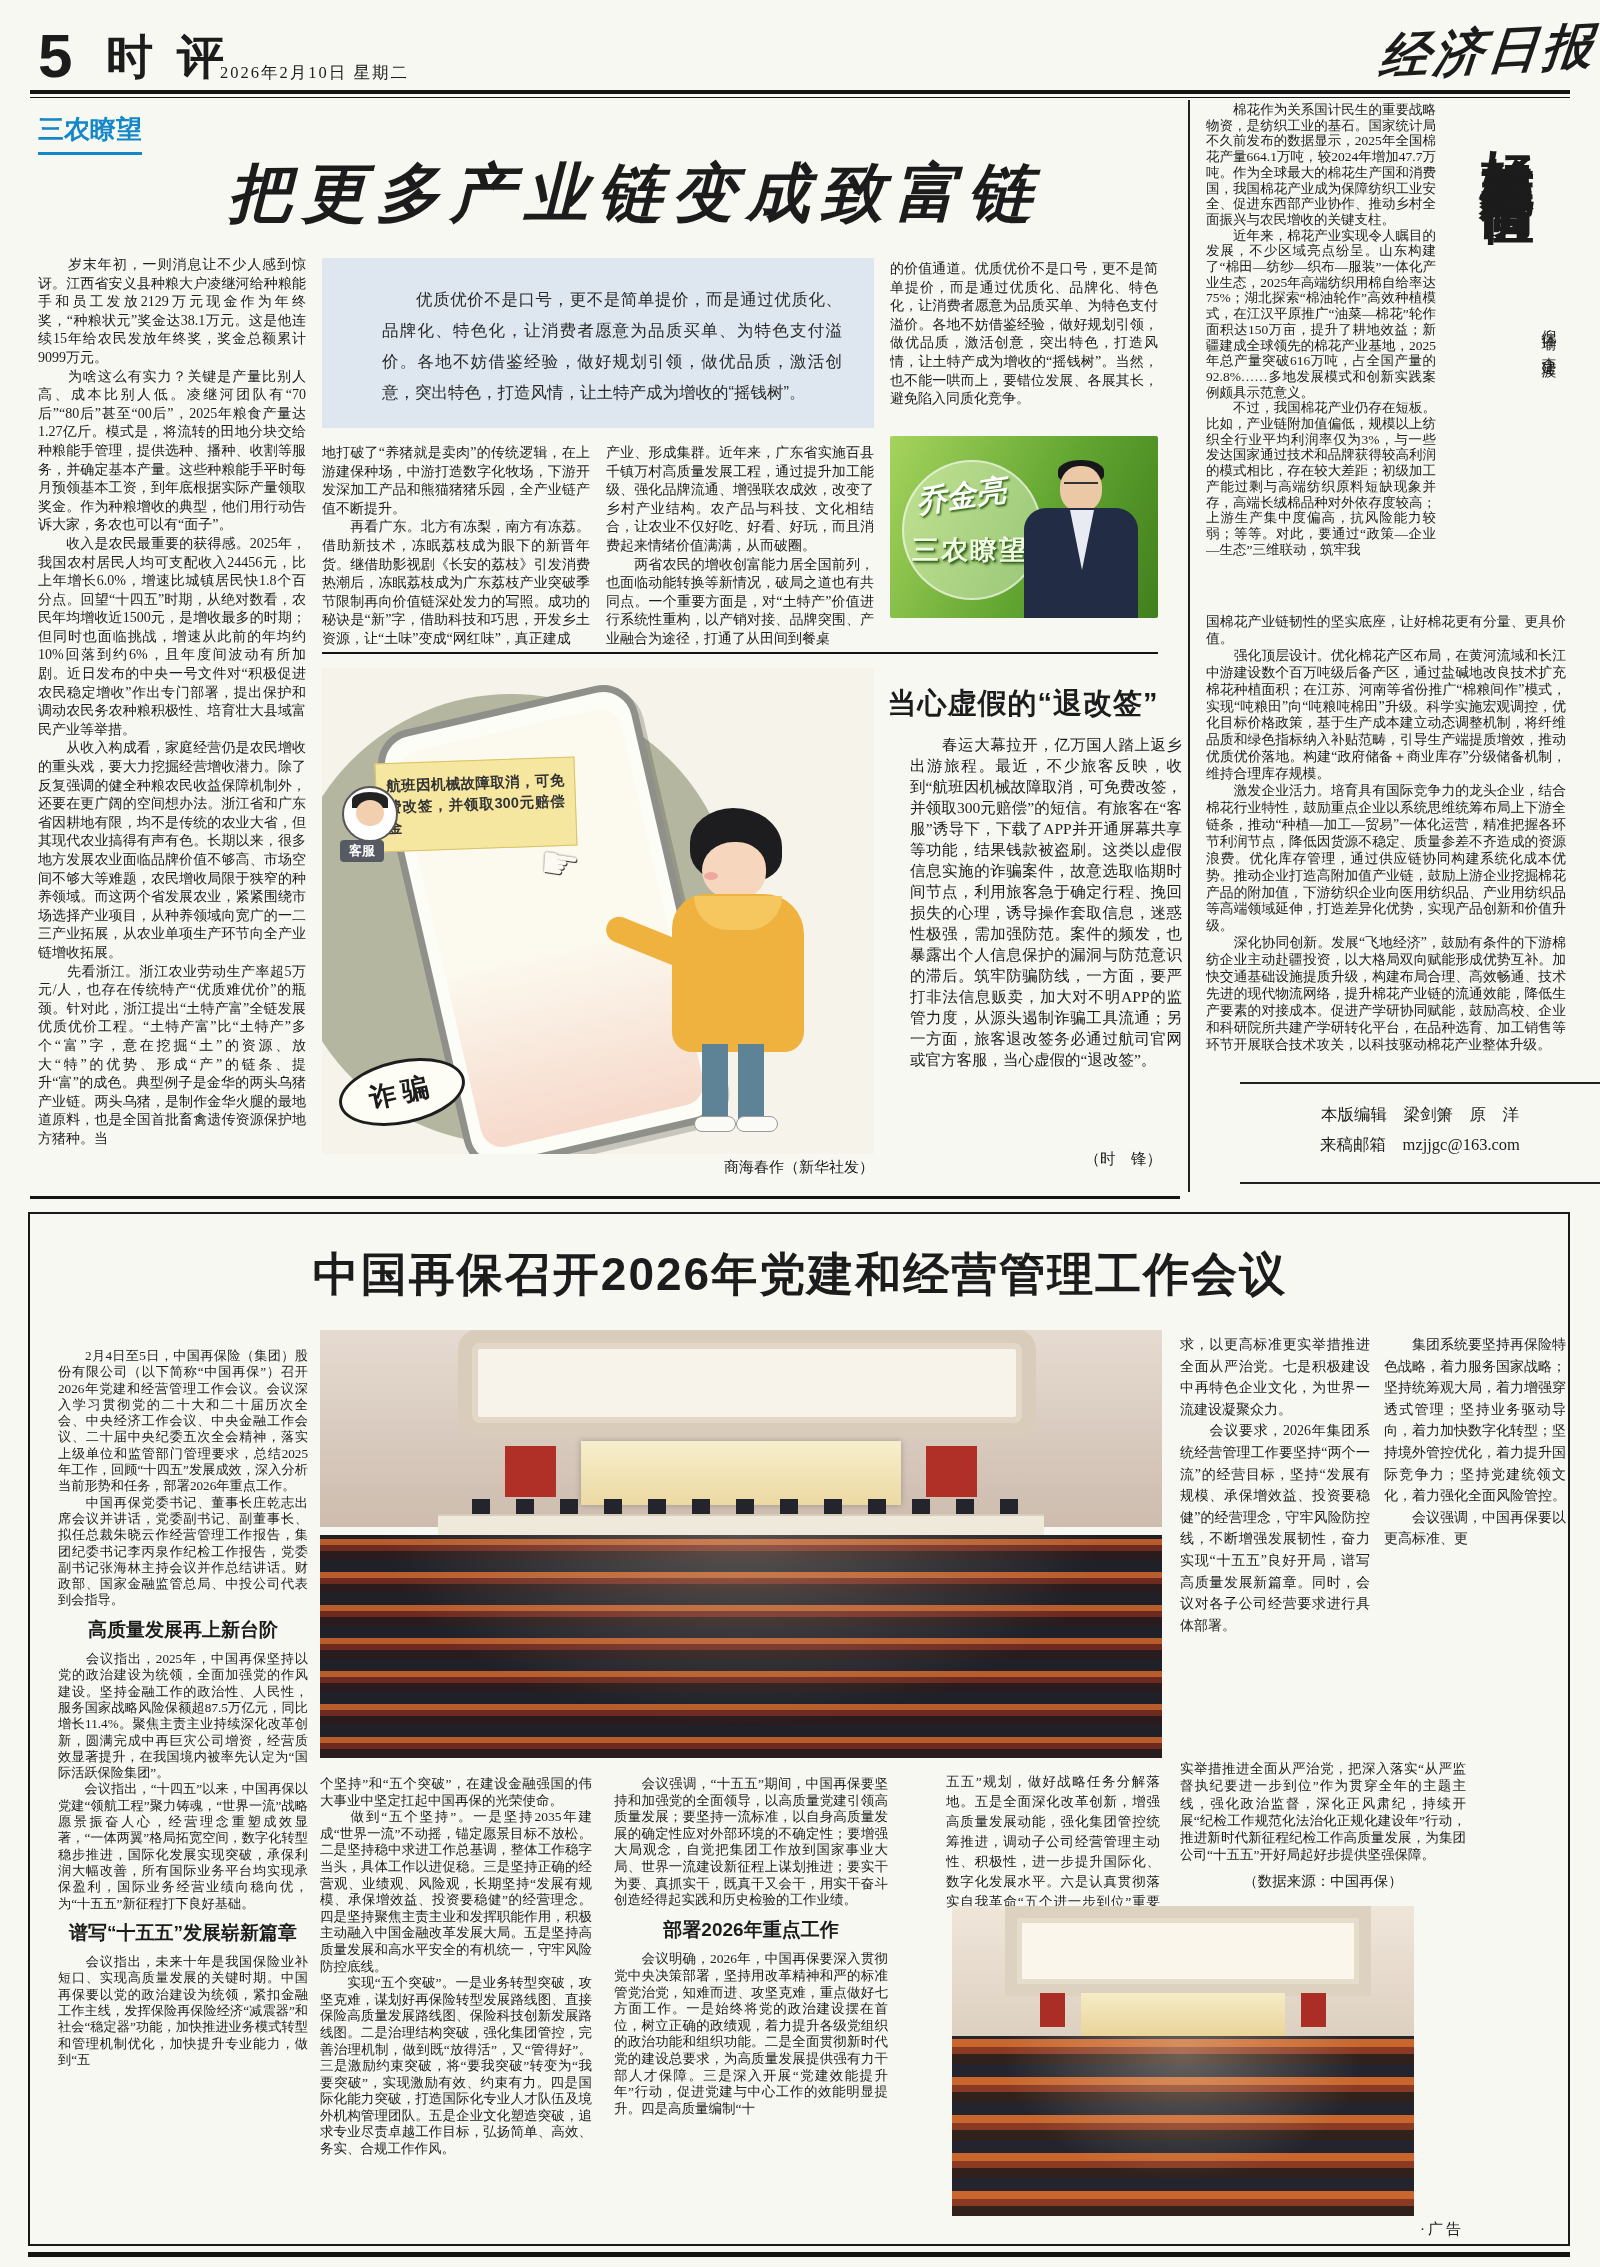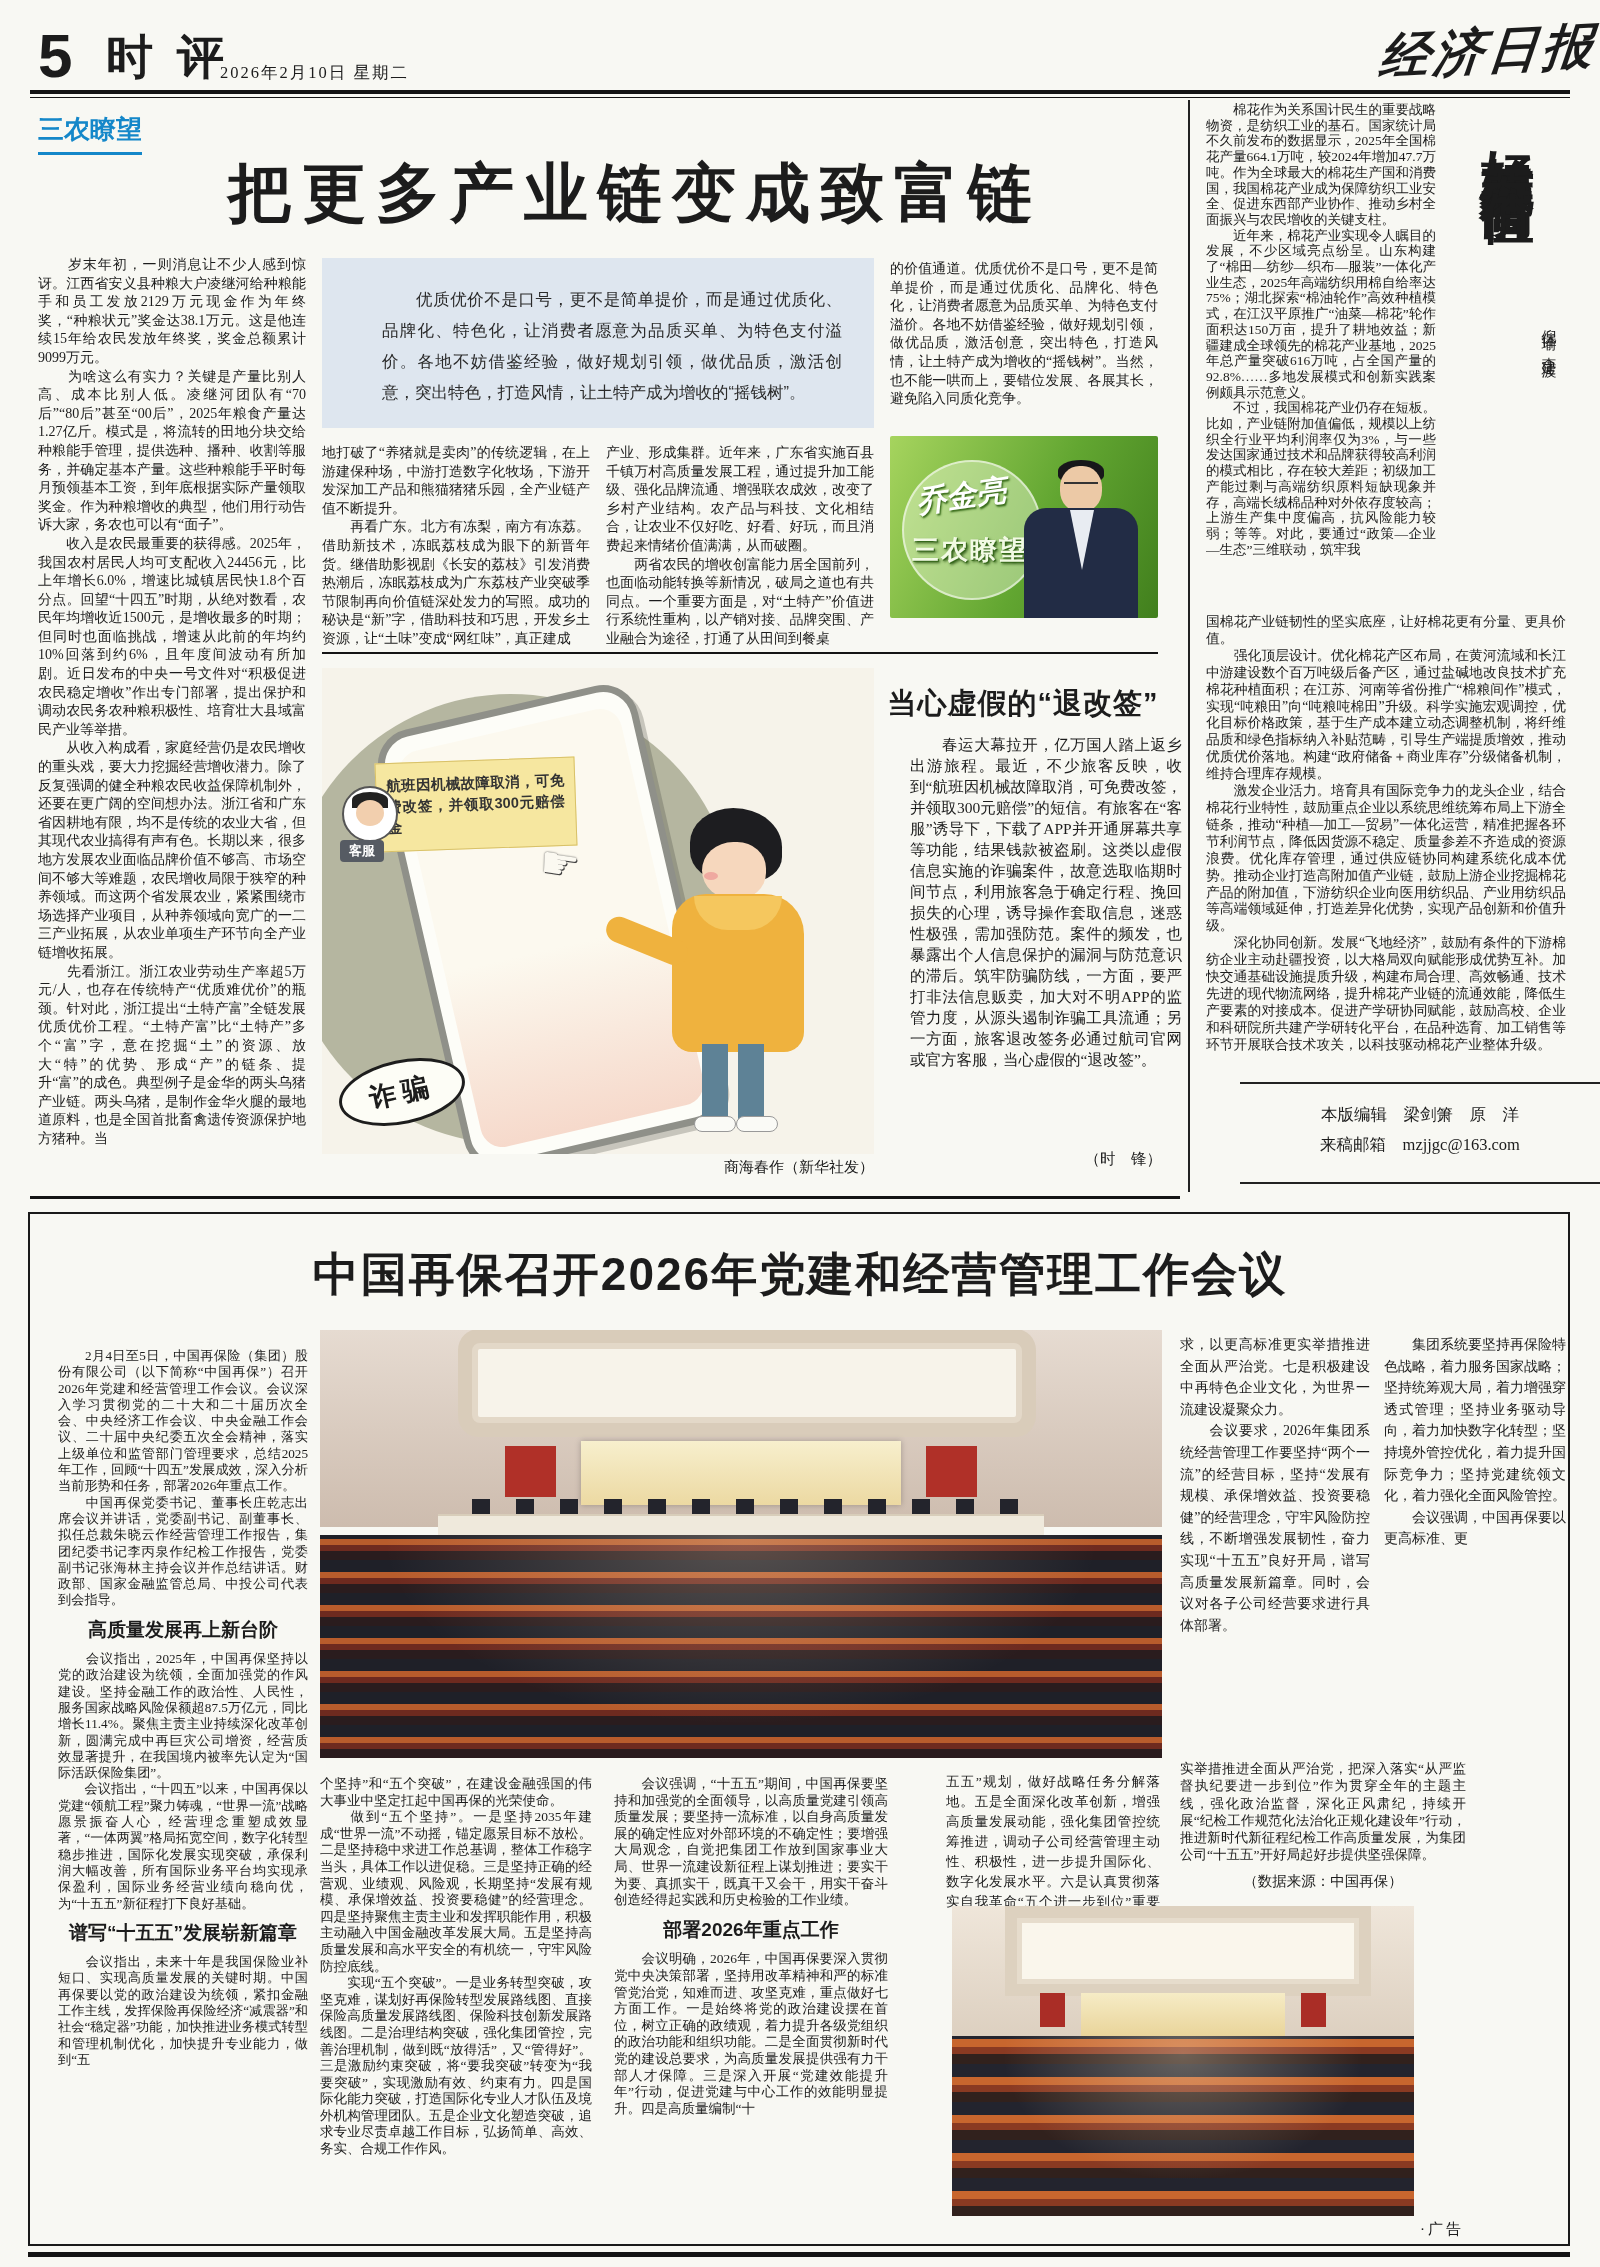--- a/index.html
+++ b/index.html
@@ -12,21 +12,21 @@
   .body-col{font-size:14px;line-height:18.6px;}
   .hline{position:absolute;background:#141414;}
   .vline{position:absolute;background:#222;}
   
   .pagenum{font-size:62px;font-weight:bold;font-family:"Liberation Sans",sans-serif;}
   .sect{font-size:47px;font-weight:bold;letter-spacing:24px;}
   .date{font-size:16.5px;letter-spacing:2px;}
   .masthead{font-size:50px;font-weight:bold;font-style:italic;transform:skewX(-8deg) rotate(-3deg);letter-spacing:4px;}
   
   .label{font-size:26px;color:#1487c9;border-bottom:3px solid #1487c9;padding-bottom:5px;}
-  .headline1{font-size:64px;letter-spacing:10px;text-align:center;}
+  .headline1{font-size:64px;letter-spacing:10px;text-align:center;font-style:italic;}
   .quote{background:#dee6ef;}
   .quote-inner{padding:26px 32px;font-size:16.5px;line-height:31px;color:#2b2b2b;}
   .scam-body{font-size:15.5px;line-height:21px;}
   .sub{font-family:"Liberation Sans",sans-serif;font-weight:bold;font-size:19px;text-align:center;margin:13px 0;}
   
   .cotton-narrow{font-size:13.5px;line-height:15.7px;}
   .cotton-wide{font-size:13.8px;line-height:16.9px;}
   .vtitle{writing-mode:vertical-rl;font-size:54px;letter-spacing:6px;line-height:1.15;}
   .vauthors{writing-mode:vertical-rl;font-size:15px;letter-spacing:3px;margin-top:210px;margin-right:10px;}
   .editorbox{border-top:2px solid #222;border-bottom:2px solid #222;text-align:center;font-size:16.5px;line-height:30px;padding-top:16px;}

